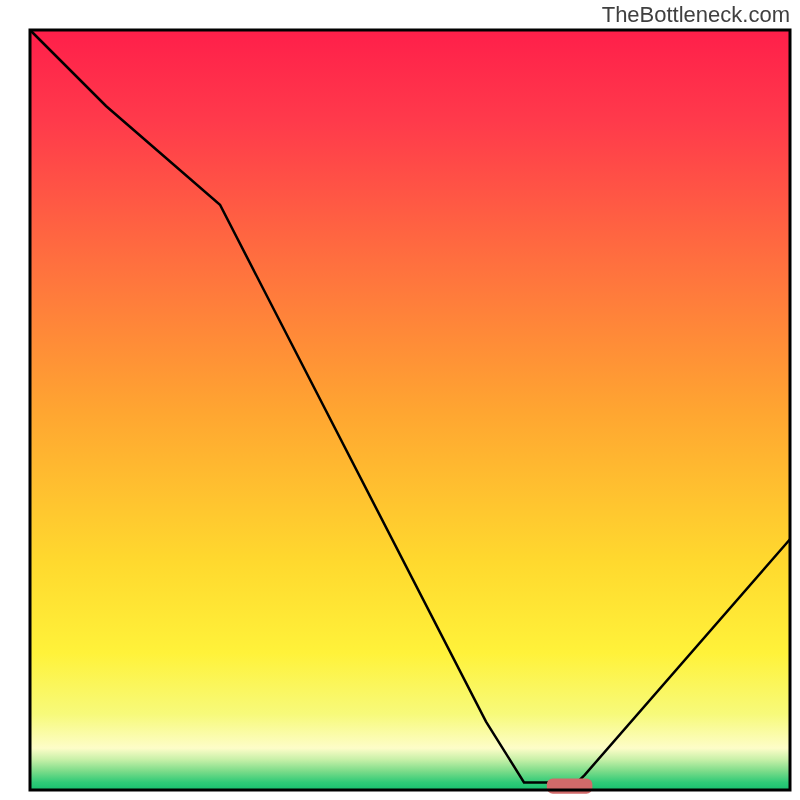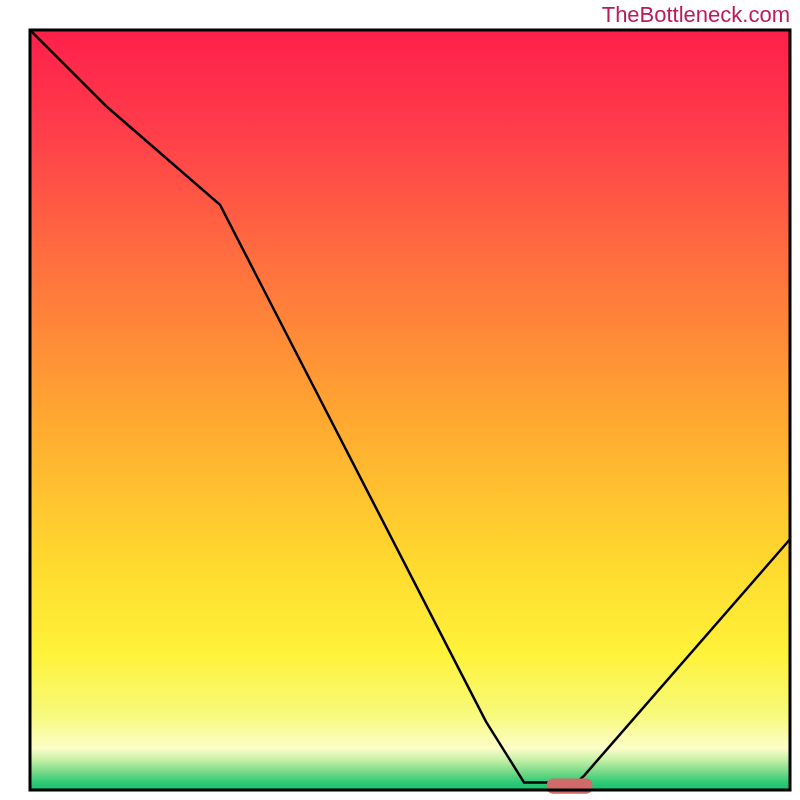--- a/index.html
+++ b/index.html
@@ -14,21 +14,21 @@
     position: relative;
     width: 800px;
     height: 800px;
   }
   .watermark {
     position: absolute;
     top: 2px;
     right: 10px;
     font-size: 22px;
     font-weight: 500;
-    color: #be185d;
+    color: #404040;
     z-index: 10;
   }
   svg.chart {
     position: absolute;
     top: 0;
     left: 0;
   }
 </style>
 </head>
 <body>

